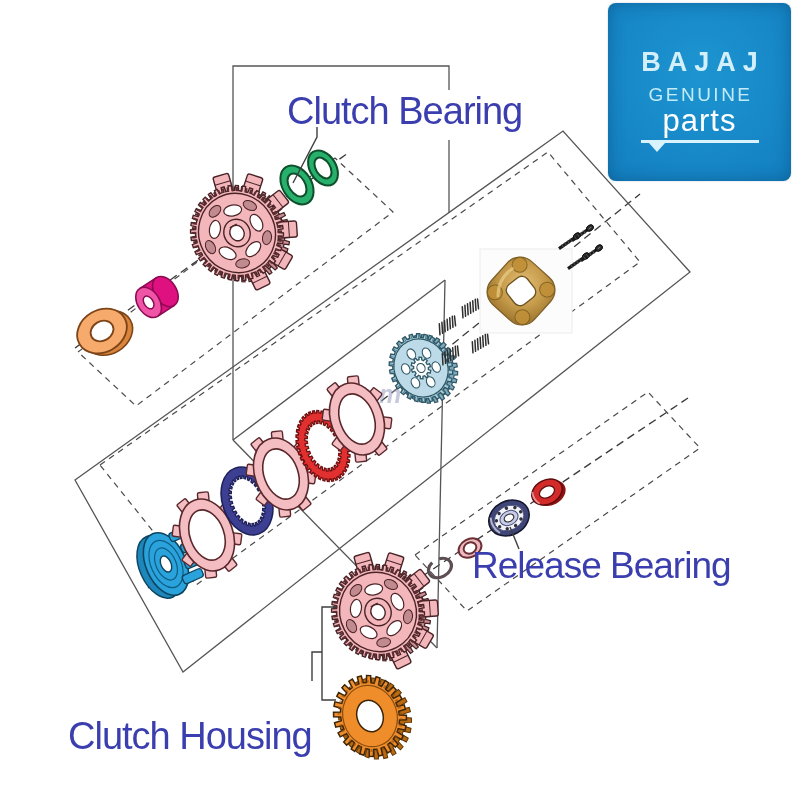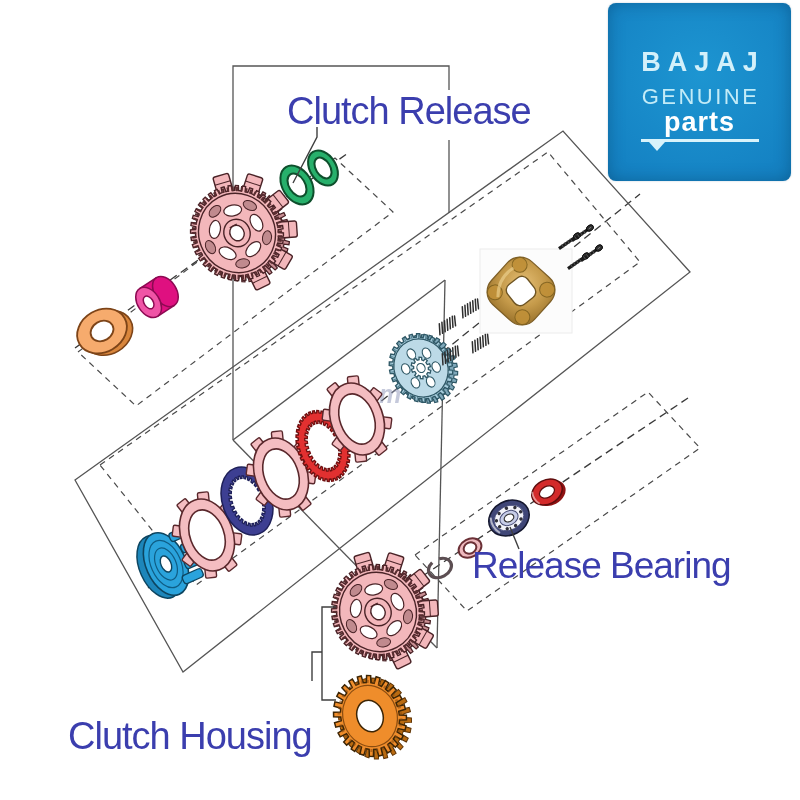--- a/index.html
+++ b/index.html
@@ -8,22 +8,22 @@
   #diagram{position:absolute;left:0;top:0;}
   .dlabel{position:absolute;white-space:nowrap;font-size:38px;letter-spacing:-1px;
           font-family:"Liberation Sans",sans-serif;}
   #lab-ca{left:287px;top:90px;}
   #lab-rb{left:472px;top:545px;font-size:37px;}
   #lab-ch{left:68px;top:675px;margin-top:40px;}
   #logo{position:absolute;left:608px;top:3px;width:183px;height:178px;border-radius:8px;
         text-align:center;box-shadow:inset 0 0 16px rgba(0,45,80,.35), 0 0 2px rgba(0,60,100,.25);}
   .logo-brand{margin-top:44px;font-size:27px;font-weight:bold;letter-spacing:7px;padding-left:7px;
         color:#d3f0fa;}
-  .logo-genuine{font-size:22px;letter-spacing:2.5px;padding-left:2px;color:#c2ebf7;margin-top:6px;}
-  .logo-parts{font-size:27px;font-weight:bold;letter-spacing:1px;color:#ffffff;margin-top:-3px;}
+  .logo-genuine{font-size:19px;letter-spacing:2.5px;padding-left:2px;color:#c2ebf7;margin-top:6px;}
+  .logo-parts{font-size:31px;font-weight:normal;letter-spacing:1px;color:#ffffff;margin-top:-3px;}
   .logo-rule{position:relative;width:118px;height:3px;background:#d8f3fb;margin:1px auto 0;}
   .logo-arrow{position:absolute;left:8px;top:3px;width:0;height:0;
         border-left:8px solid transparent;border-right:8px solid transparent;
         border-top:9px solid #d8f3fb;}
 </style>
 </head>
 <body>
 
 <div id="stage">
   <svg id="diagram" width="800" height="800">
@@ -398,21 +398,21 @@
         <ellipse rx="13" ry="16" fill="#fff" stroke="#3d2505" stroke-width="1.5"></ellipse>
       </g>
       <g>
         <path d="M293,183 L317,137 L317,127" fill="none" stroke="#3f3f3f" stroke-width="1.4"></path>
         <line x1="510" y1="527" x2="519" y2="549" fill="none" stroke="#3f3f3f" stroke-width="1.4"></line>
         <path d="M336,607 L322,607 L322,700 L336,700" fill="none" stroke="#3f3f3f" stroke-width="1.4"></path>
         <path d="M322,652 L312,652 L312,681" fill="none" stroke="#3f3f3f" stroke-width="1.4"></path>
       </g>
     </svg>
 
-  <div class="dlabel" id="lab-ca" style="color: rgb(59, 62, 174);">Clutch Release</div>
+  <div class="dlabel" id="lab-ca" style="color: rgb(59, 62, 174);">Clutch Bearing</div>
   <div class="dlabel" id="lab-rb" style="color: rgb(59, 62, 174);">Release Bearing</div>
   <div class="dlabel" id="lab-ch" style="color: rgb(59, 62, 174);">Clutch Housing</div>
 
   <div id="logo" style="background: radial-gradient(120% 120% at 50% 40%, rgb(29, 149, 209) 0%, rgb(21, 131, 196) 52%, rgb(14, 114, 176) 100%);">
     <div class="logo-brand">BAJAJ</div>
     <div class="logo-genuine">GENUINE</div>
     <div class="logo-parts">parts</div>
     <div class="logo-rule">
       <span class="logo-arrow"></span>
     </div>

